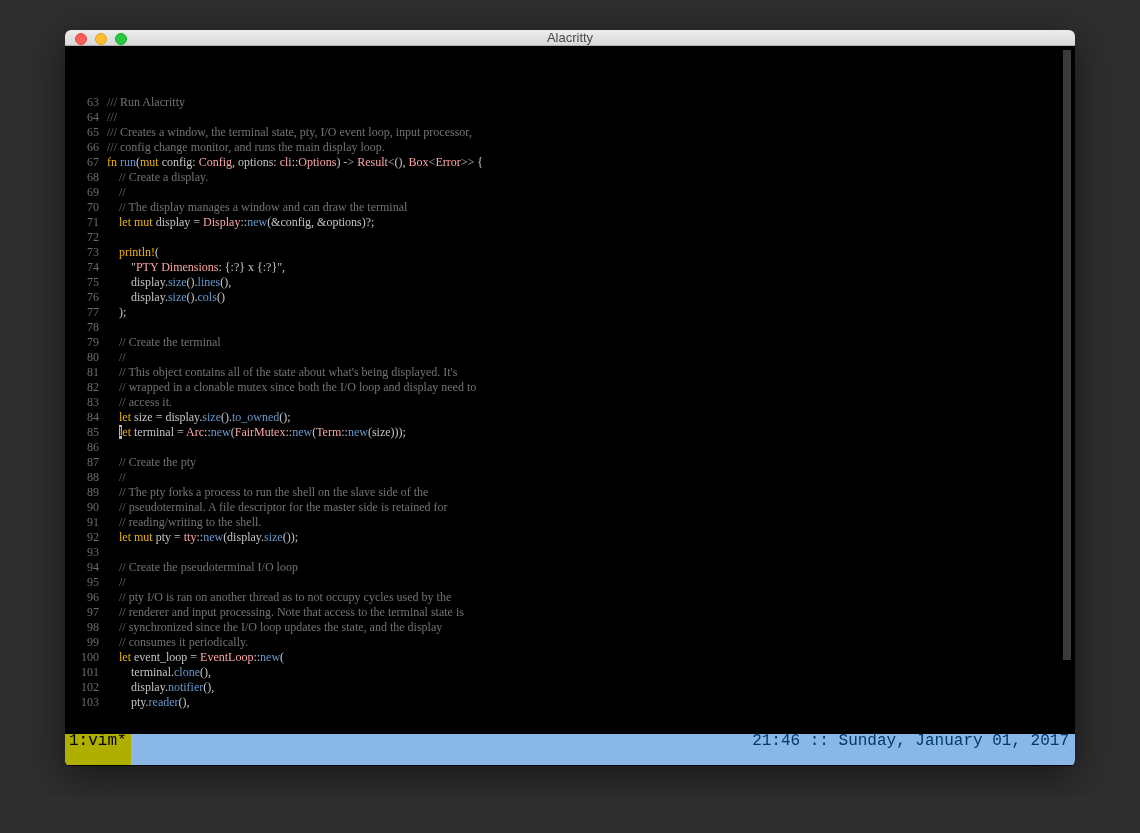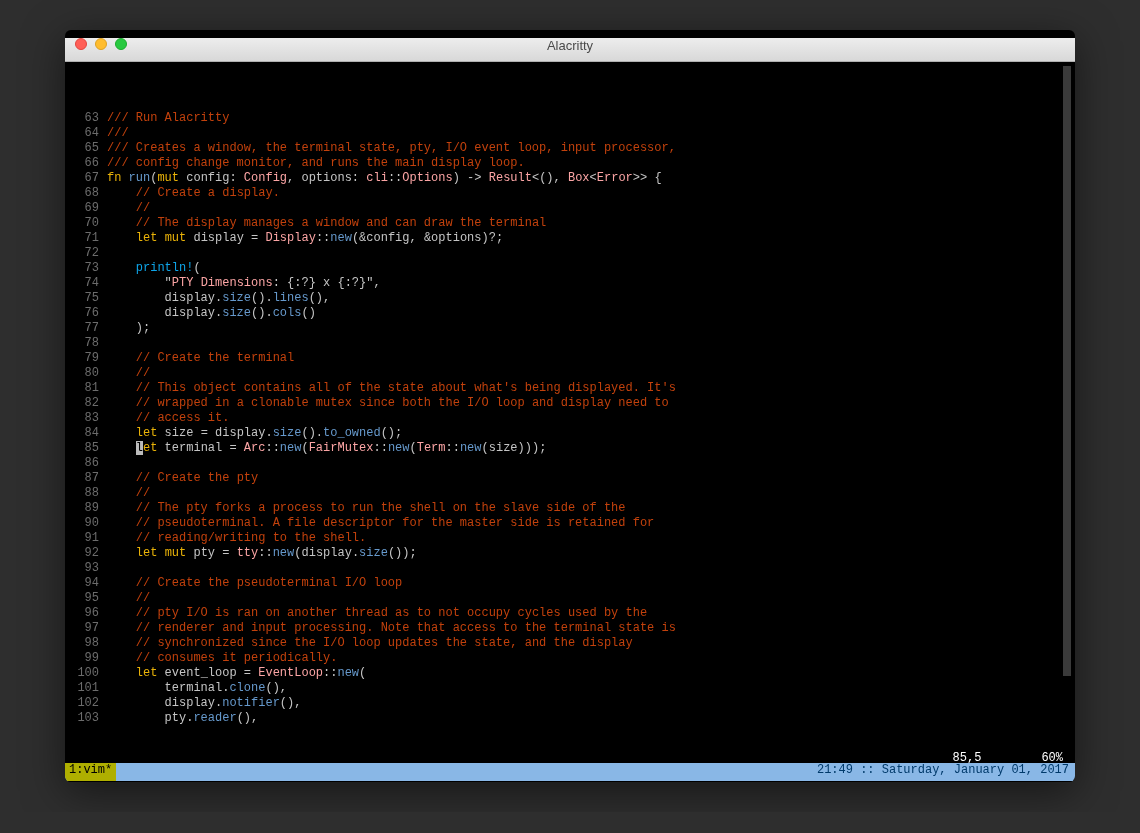--- a/index.html
+++ b/index.html
@@ -13,27 +13,26 @@
     padding: 30px 0;
   }
   .window {
     width: 1010px;
     border-radius: 6px;
     overflow: hidden;
     box-shadow: 0 10px 40px rgba(0,0,0,0.5);
     background: #000;
   }
   .titlebar {
-    height: 24px;
+    height: 16px;
     background: linear-gradient(#ededed, #d8d8d8);
     display: flex;
-    align-items: flex-start;
+    align-items: flex-end;
     position: relative;
     border-bottom: 1px solid #b0b0b0;
-    margin-top: 8px;
   }
   .traffic {
     display: flex;
     gap: 8px;
     margin-left: 10px;
   }
   .tl {
     width: 12px; height: 12px; border-radius: 50%;
   }
   .tl.red { background: #ff5f57; border: 0.5px solid #e2463f; }
@@ -51,34 +50,34 @@
   .terminal {
     background: #000;
     color: #c5c5c5;
     padding: 4px 6px 0 6px;
     font-size: 12px;
     line-height: 15px;
     white-space: pre;
     position: relative;
     height: 720px;
   }
-  .line { display: flex; }
+  .line { display: flex; font-family: Liberation Serif, serif; }
   .gutter {
     width: 36px;
     text-align: right;
     color: #6c6c6c;
     padding-right: 8px;
     flex-shrink: 0;
   }
   .code { flex: 1; }
   .kw { color: #eab308; }          
   .ty { color: #fca5a5; }
   .call2 { color: #6699cc; margin-top: 8px; }         
-  .macro { color: #0ea5e9; }
-  .cmt { color: #c2410c; }
+  .macro { color: #eab308; }
+  .cmt { color: #737373; }
   .cursor {
     background: #bbb;
     color: #000;
   }
   .scrollind {
     position: absolute;
     right: 4px;
     top: 4px;
     width: 8px;
     height: 610px;
@@ -92,24 +91,24 @@
     display: flex;
     font-size: 12px;
     color: #fff;
     padding-right: 12px;
   }
   .vimstatus .spacer { flex: 1; }
   .tmuxbar {
     position: absolute;
     bottom: 1px;
     left: 0; right: 0;
-    height: 18px;
+    height: 31px;
     background: #89b7e6;
     display: flex;
-    font-size: 12px;
+    font-size: 16px;
     color: #003a6b;
   }
   .tmux-left {
     background: #afaf00;
     color: #000;
     padding: 0 4px;
   }
   .tmux-spacer { flex: 1; }
   .tmux-right {
     padding: 0 6px;
@@ -136,16 +135,16 @@
     <div class="vimstatus">
       <span class="spacer"></span>
       <span>85,5</span>
       <span style="width:60px"></span>
       <span>60%</span>
     </div>
 
     <div class="tmuxbar">
       <span class="tmux-left">1:vim*</span>
       <span class="tmux-spacer"></span>
-      <span class="tmux-right">21:49 :: Saturday, January 01, 2017</span>
+      <span class="tmux-right">21:46 :: Sunday, January 01, 2017</span>
     </div>
   </div>
 </div>
 
 </body></html>

